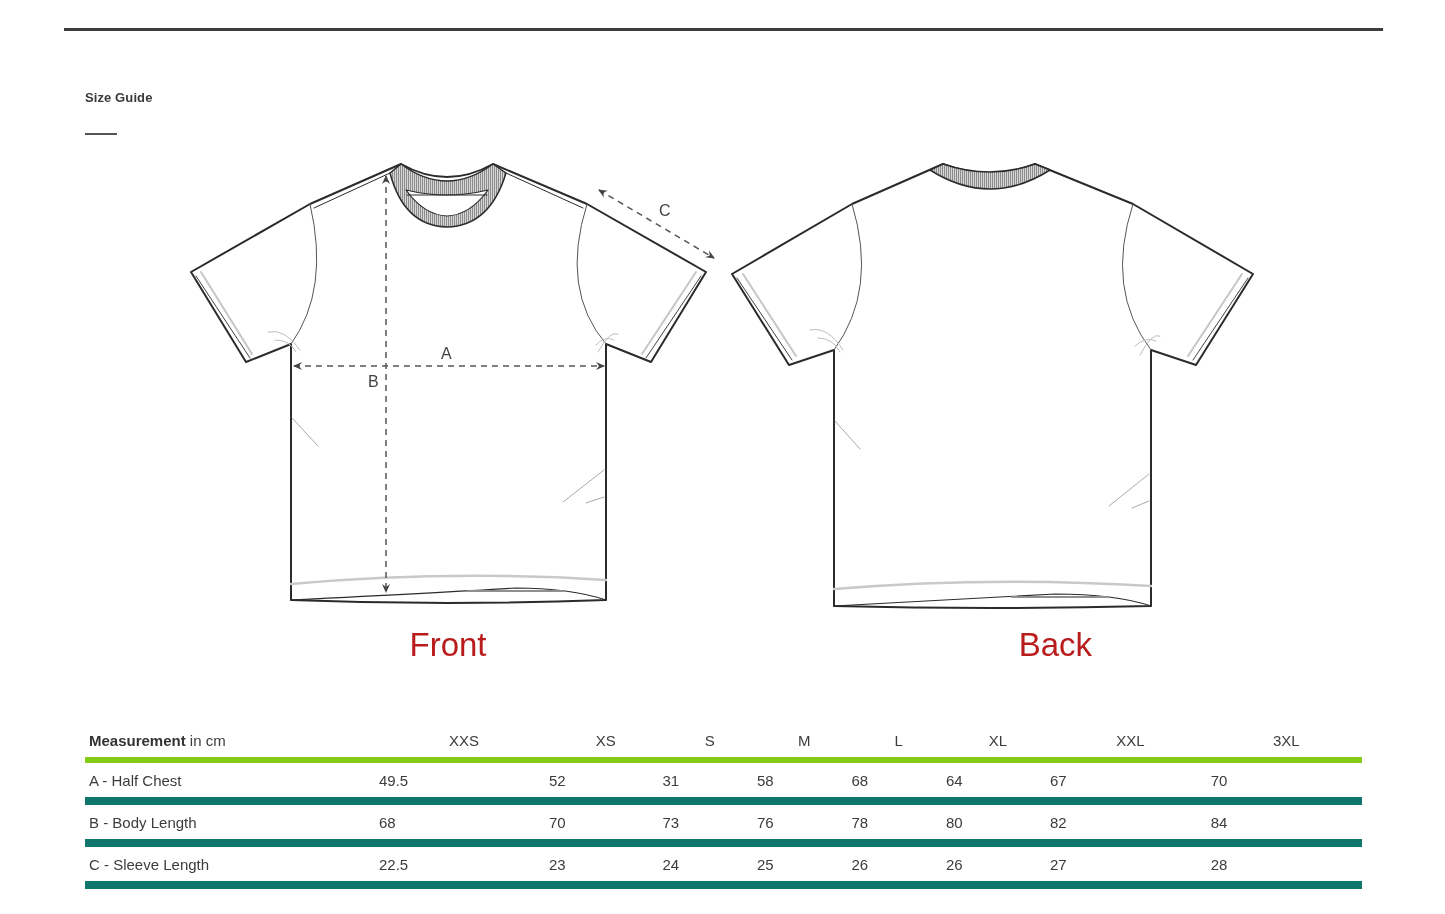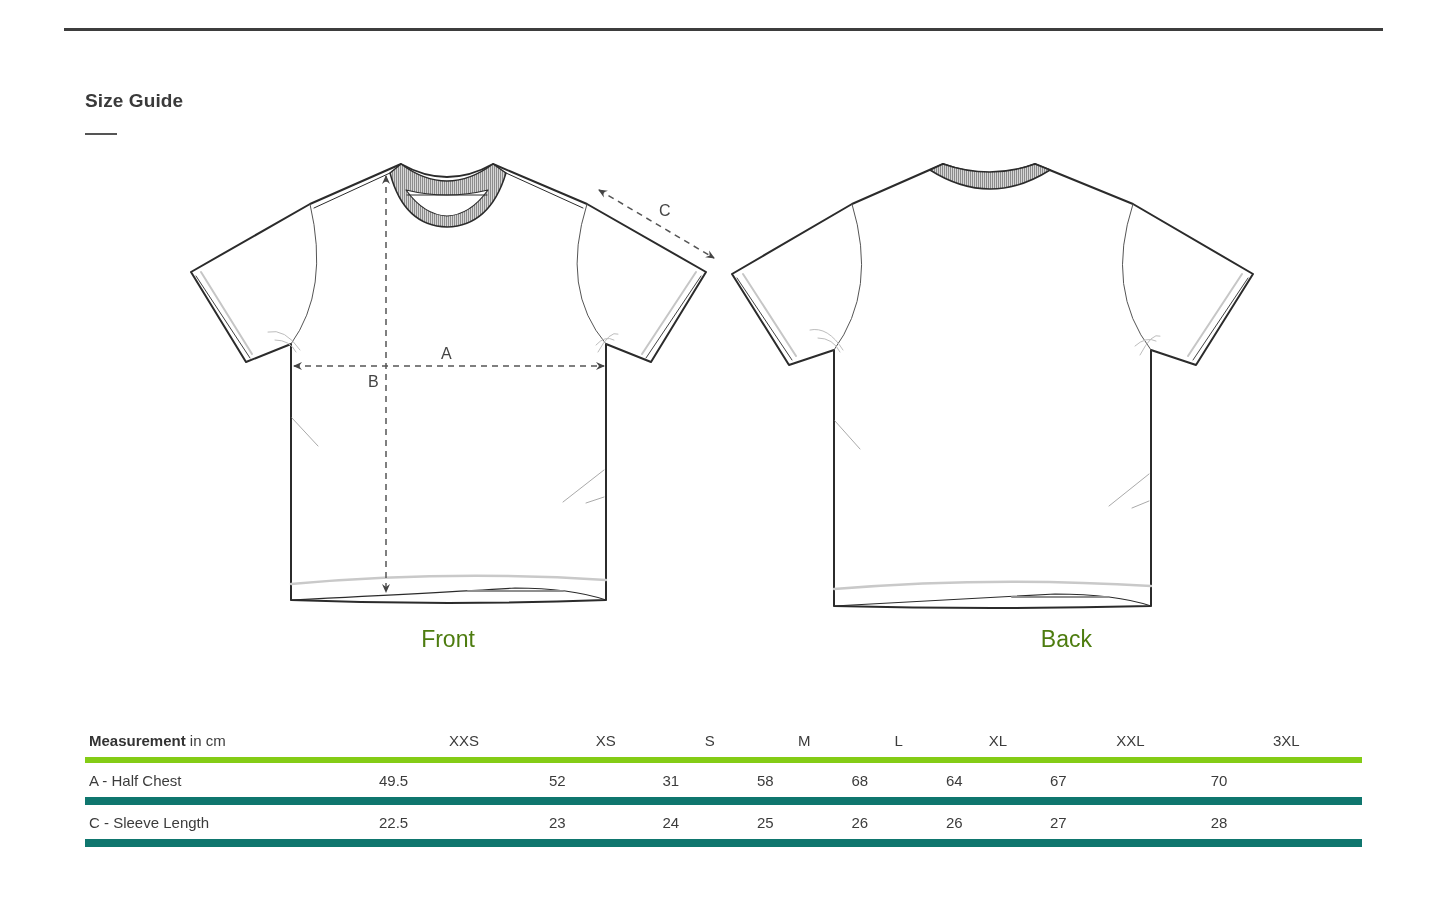--- a/index.html
+++ b/index.html
@@ -20,21 +20,21 @@
       left: 64px;
       top: 28px;
       width: 1319px;
       height: 3px;
       background: #3d3d3d;
     }
     .title {
       position: absolute;
       left: 85px;
       top: 90px;
-      font-size: 19px;
+      font-size: 13px;
       font-weight: bold;
       color: #3a3a3a;
       letter-spacing: 0.1px;
     }
     .title-underline {
       position: absolute;
       left: 85px;
       top: 133px;
       width: 32px;
       height: 1.5px;
@@ -42,22 +42,22 @@
     }
     .drawing {
       position: absolute;
       left: 0;
       top: 0;
       width: 1445px;
       height: 700px;
     }
     .view-label {
       position: absolute;
-      font-size: 23px;
-      color: #4d7c0f;
+      font-size: 33px;
+      color: #b91c1c;
       text-align: center;
       width: 200px;
     }
     .view-front { left: 348px; top: 626px; }
     .view-back { left: 892px; top: 626px; text-align: right; }
     .dim-label {
       position: absolute;
       font-size: 16px;
       color: #444444;
     }
@@ -214,20 +214,31 @@
       <td>49.5</td>
       <td>52</td>
       <td>31</td>
       <td>58</td>
       <td>68</td>
       <td>64</td>
       <td>67</td>
       <td>70</td>
     </tr>
     <tr>
+      <td class="first">B - Body Length</td>
+      <td>68</td>
+      <td>70</td>
+      <td>73</td>
+      <td>76</td>
+      <td>78</td>
+      <td>80</td>
+      <td>82</td>
+      <td>84</td>
+    </tr>
+    <tr>
       <td class="first">C - Sleeve Length</td>
       <td>22.5</td>
       <td>23</td>
       <td>24</td>
       <td>25</td>
       <td>26</td>
       <td>26</td>
       <td>27</td>
       <td>28</td>
     </tr>

